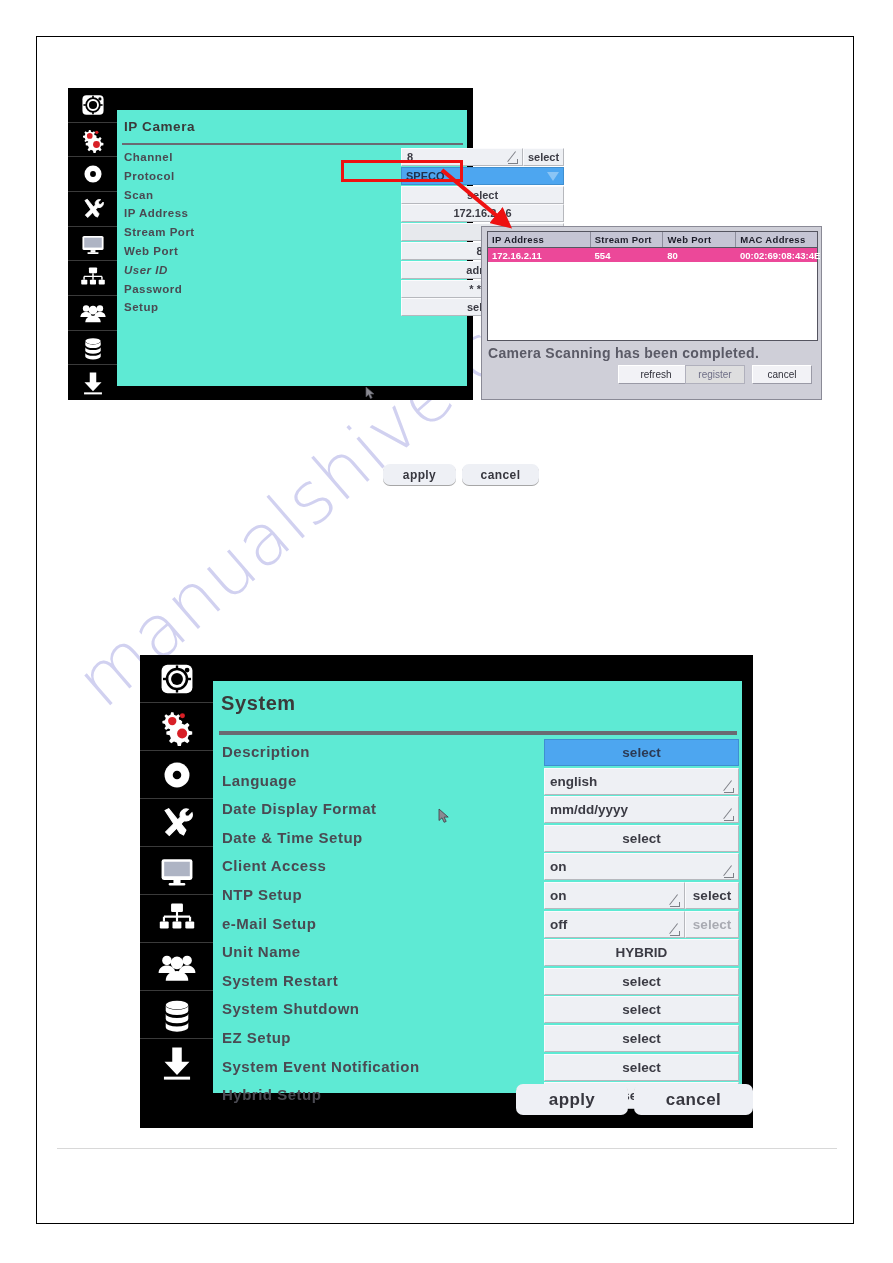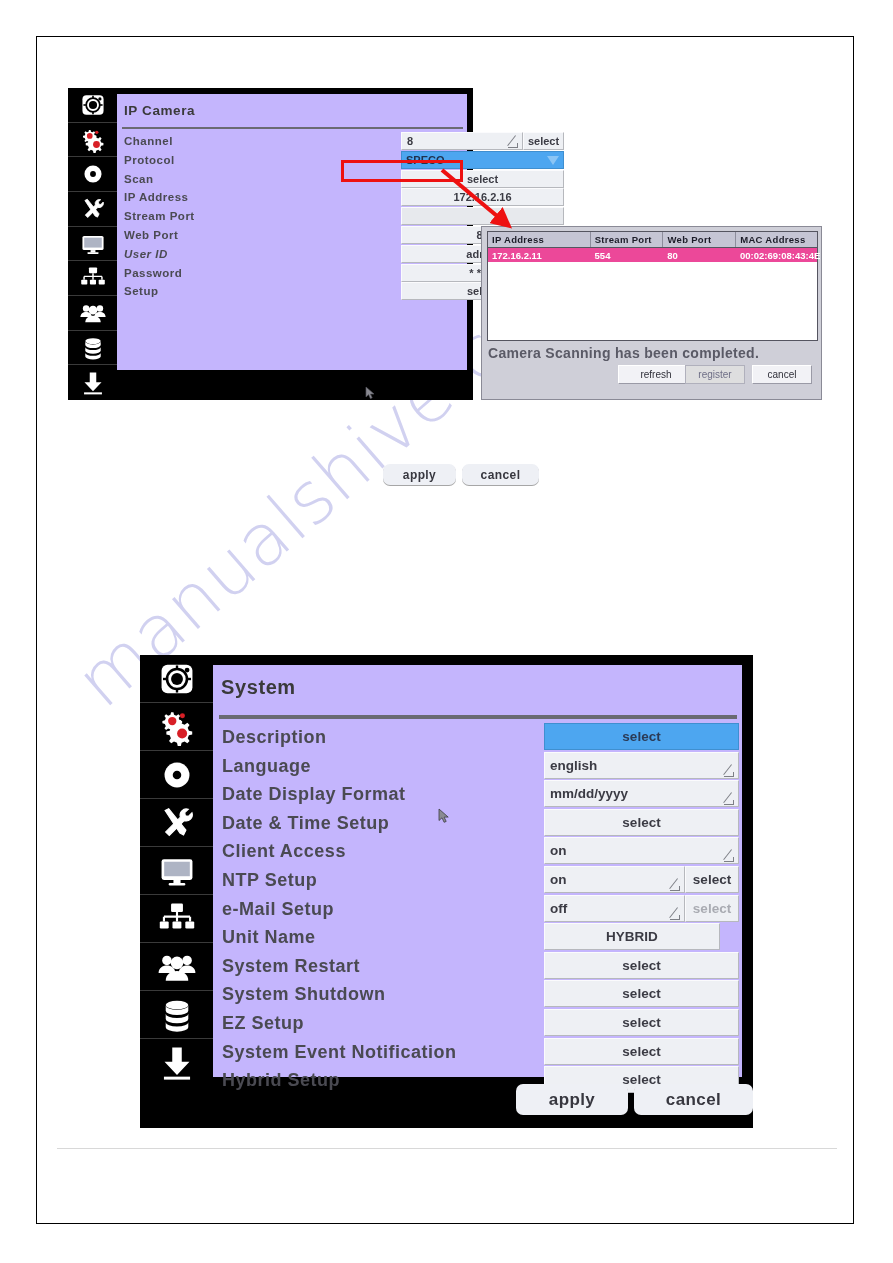--- a/index.html
+++ b/index.html
@@ -83,22 +83,23 @@
     justify-content: center;
     box-sizing: border-box;
     border-bottom: 1px solid #3a3a3a;
     width: 100%;
   }
   .dvr-sidebar .side-item:last-child { border-bottom: none; }
   .dvr-sidebar .side-item svg { display: block; }
 
   .dvr-body {
     position: absolute;
-    background: #c4b5fd;
-    box-sizing: border-box;
+    background: #5eead4;
+    box-sizing: border-box;
+    margin-top: 16px;
   }
   .dvr-title {
     font-weight: bold;
     color: #3a3a3a;
     letter-spacing: 0.6px;
   }
   .dvr-titlerule {
     background: #6a6a72;
   }
 
@@ -324,21 +325,21 @@
 
   
   #system-dialog { left: 140px; top: 655px; width: 613px; height: 473px; }
   #system-dialog .dvr-sidebar { width: 73px; height: 473px; }
   #system-dialog .side-item { height: 48px; }
   #system-dialog .dvr-body {
     left: 73px; top: 10px; width: 529px; height: 412px;
   }
   #sys-title { position: absolute; left: 8px; top: 11px; font-size: 20px; }
   #sys-titlerule { position: absolute; left: 6px; top: 50px; width: 518px; height: 4px; }
-  #system-dialog .row-label { font-size: 18px; }
+  #system-dialog .row-label { font-size: 15px; }
   #system-dialog .ctrl { font-size: 13.5px; }
 </style>
 </head>
 <body>
 
 <div id="page-frame"></div>
 <div id="page-rule"></div>
 
 <div id="watermark">
   <div class="wm-text">manualshive.com</div>
@@ -700,21 +701,21 @@
           <span class="edit-glyph">
             <span class="slash"></span>
             <span class="base"></span>
             <span class="post"></span>
           </span>
         </div>
         <div class="ctrl disabled" style="left: 472px; top: 229.6px; width: 54px; height: 27px;">
           <span>select</span>
         </div>
         <div class="row-label" style="left: 9px; top: 262.2px;">Unit  Name</div>
-        <div class="ctrl" style="left: 331px; top: 258.2px; width: 176px; height: 27px;">
+        <div class="ctrl" style="left: 331px; top: 258.2px; width: 195px; height: 27px;">
           <span>HYBRID</span>
         </div>
         <div class="row-label" style="left: 9px; top: 290.8px;">System  Restart</div>
         <div class="ctrl" style="left: 331px; top: 286.8px; width: 195px; height: 27px;">
           <span>select</span>
         </div>
         <div class="row-label" style="left: 9px; top: 319.4px;">System  Shutdown</div>
         <div class="ctrl" style="left: 331px; top: 315.4px; width: 195px; height: 27px;">
           <span>select</span>
         </div>

